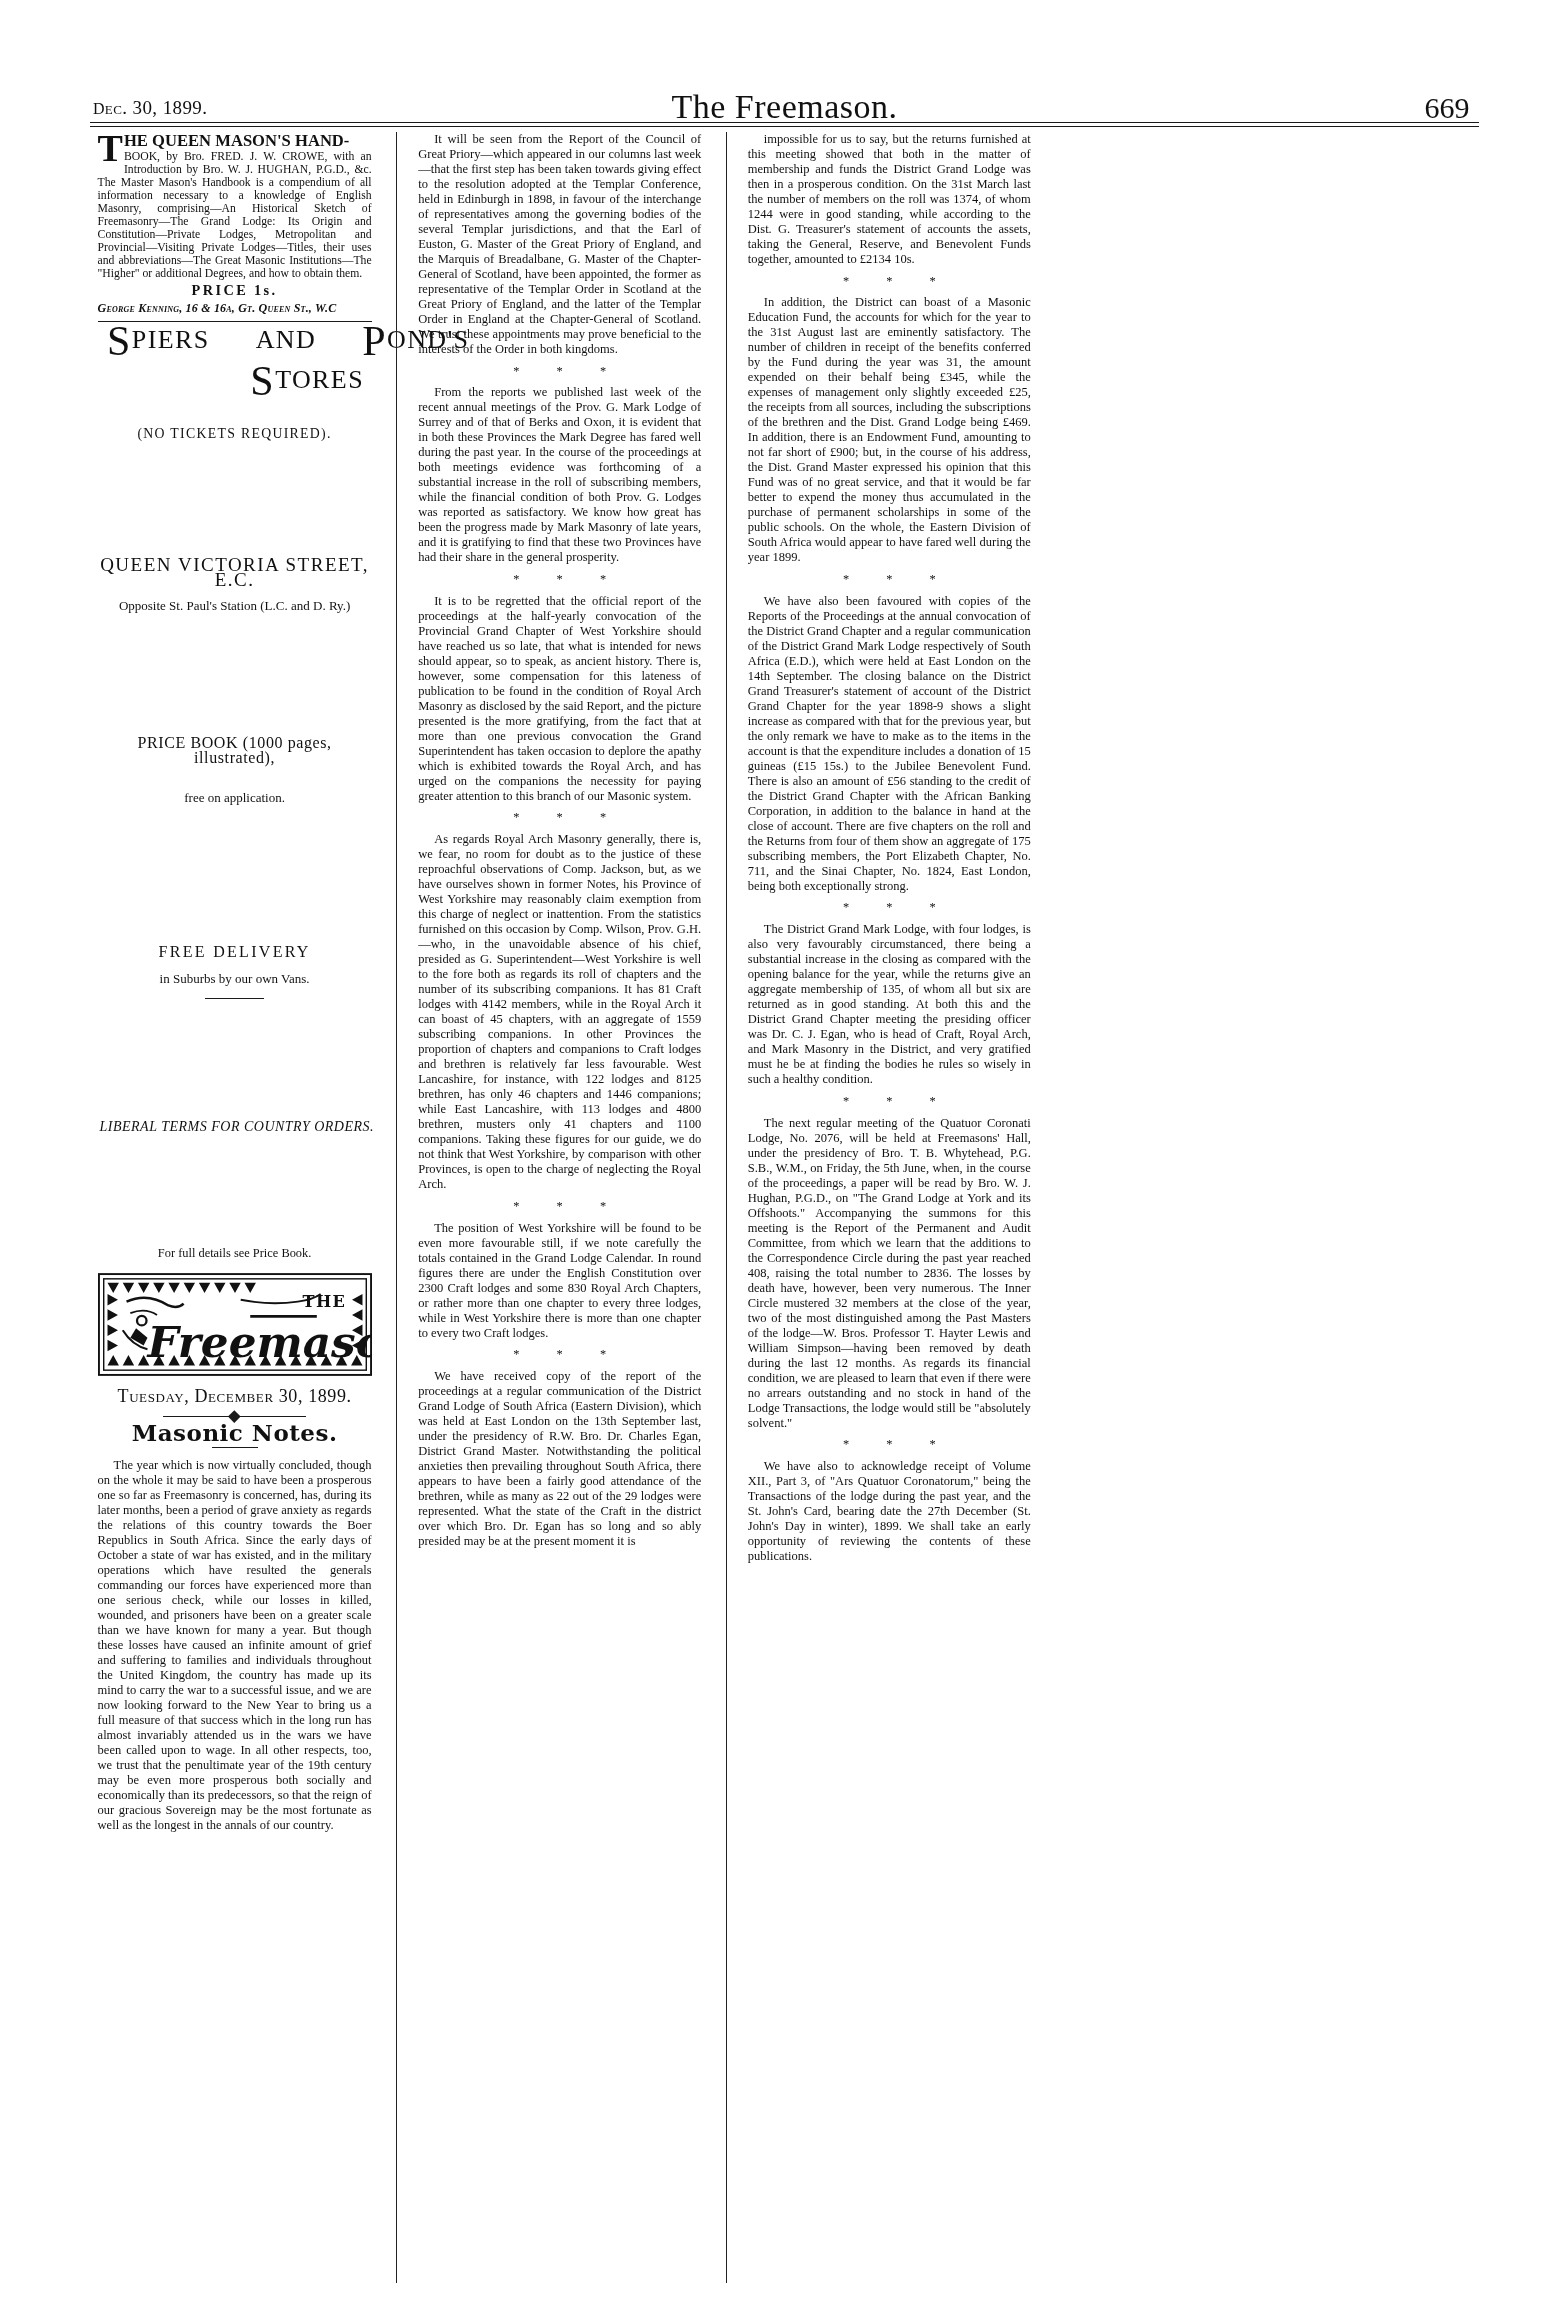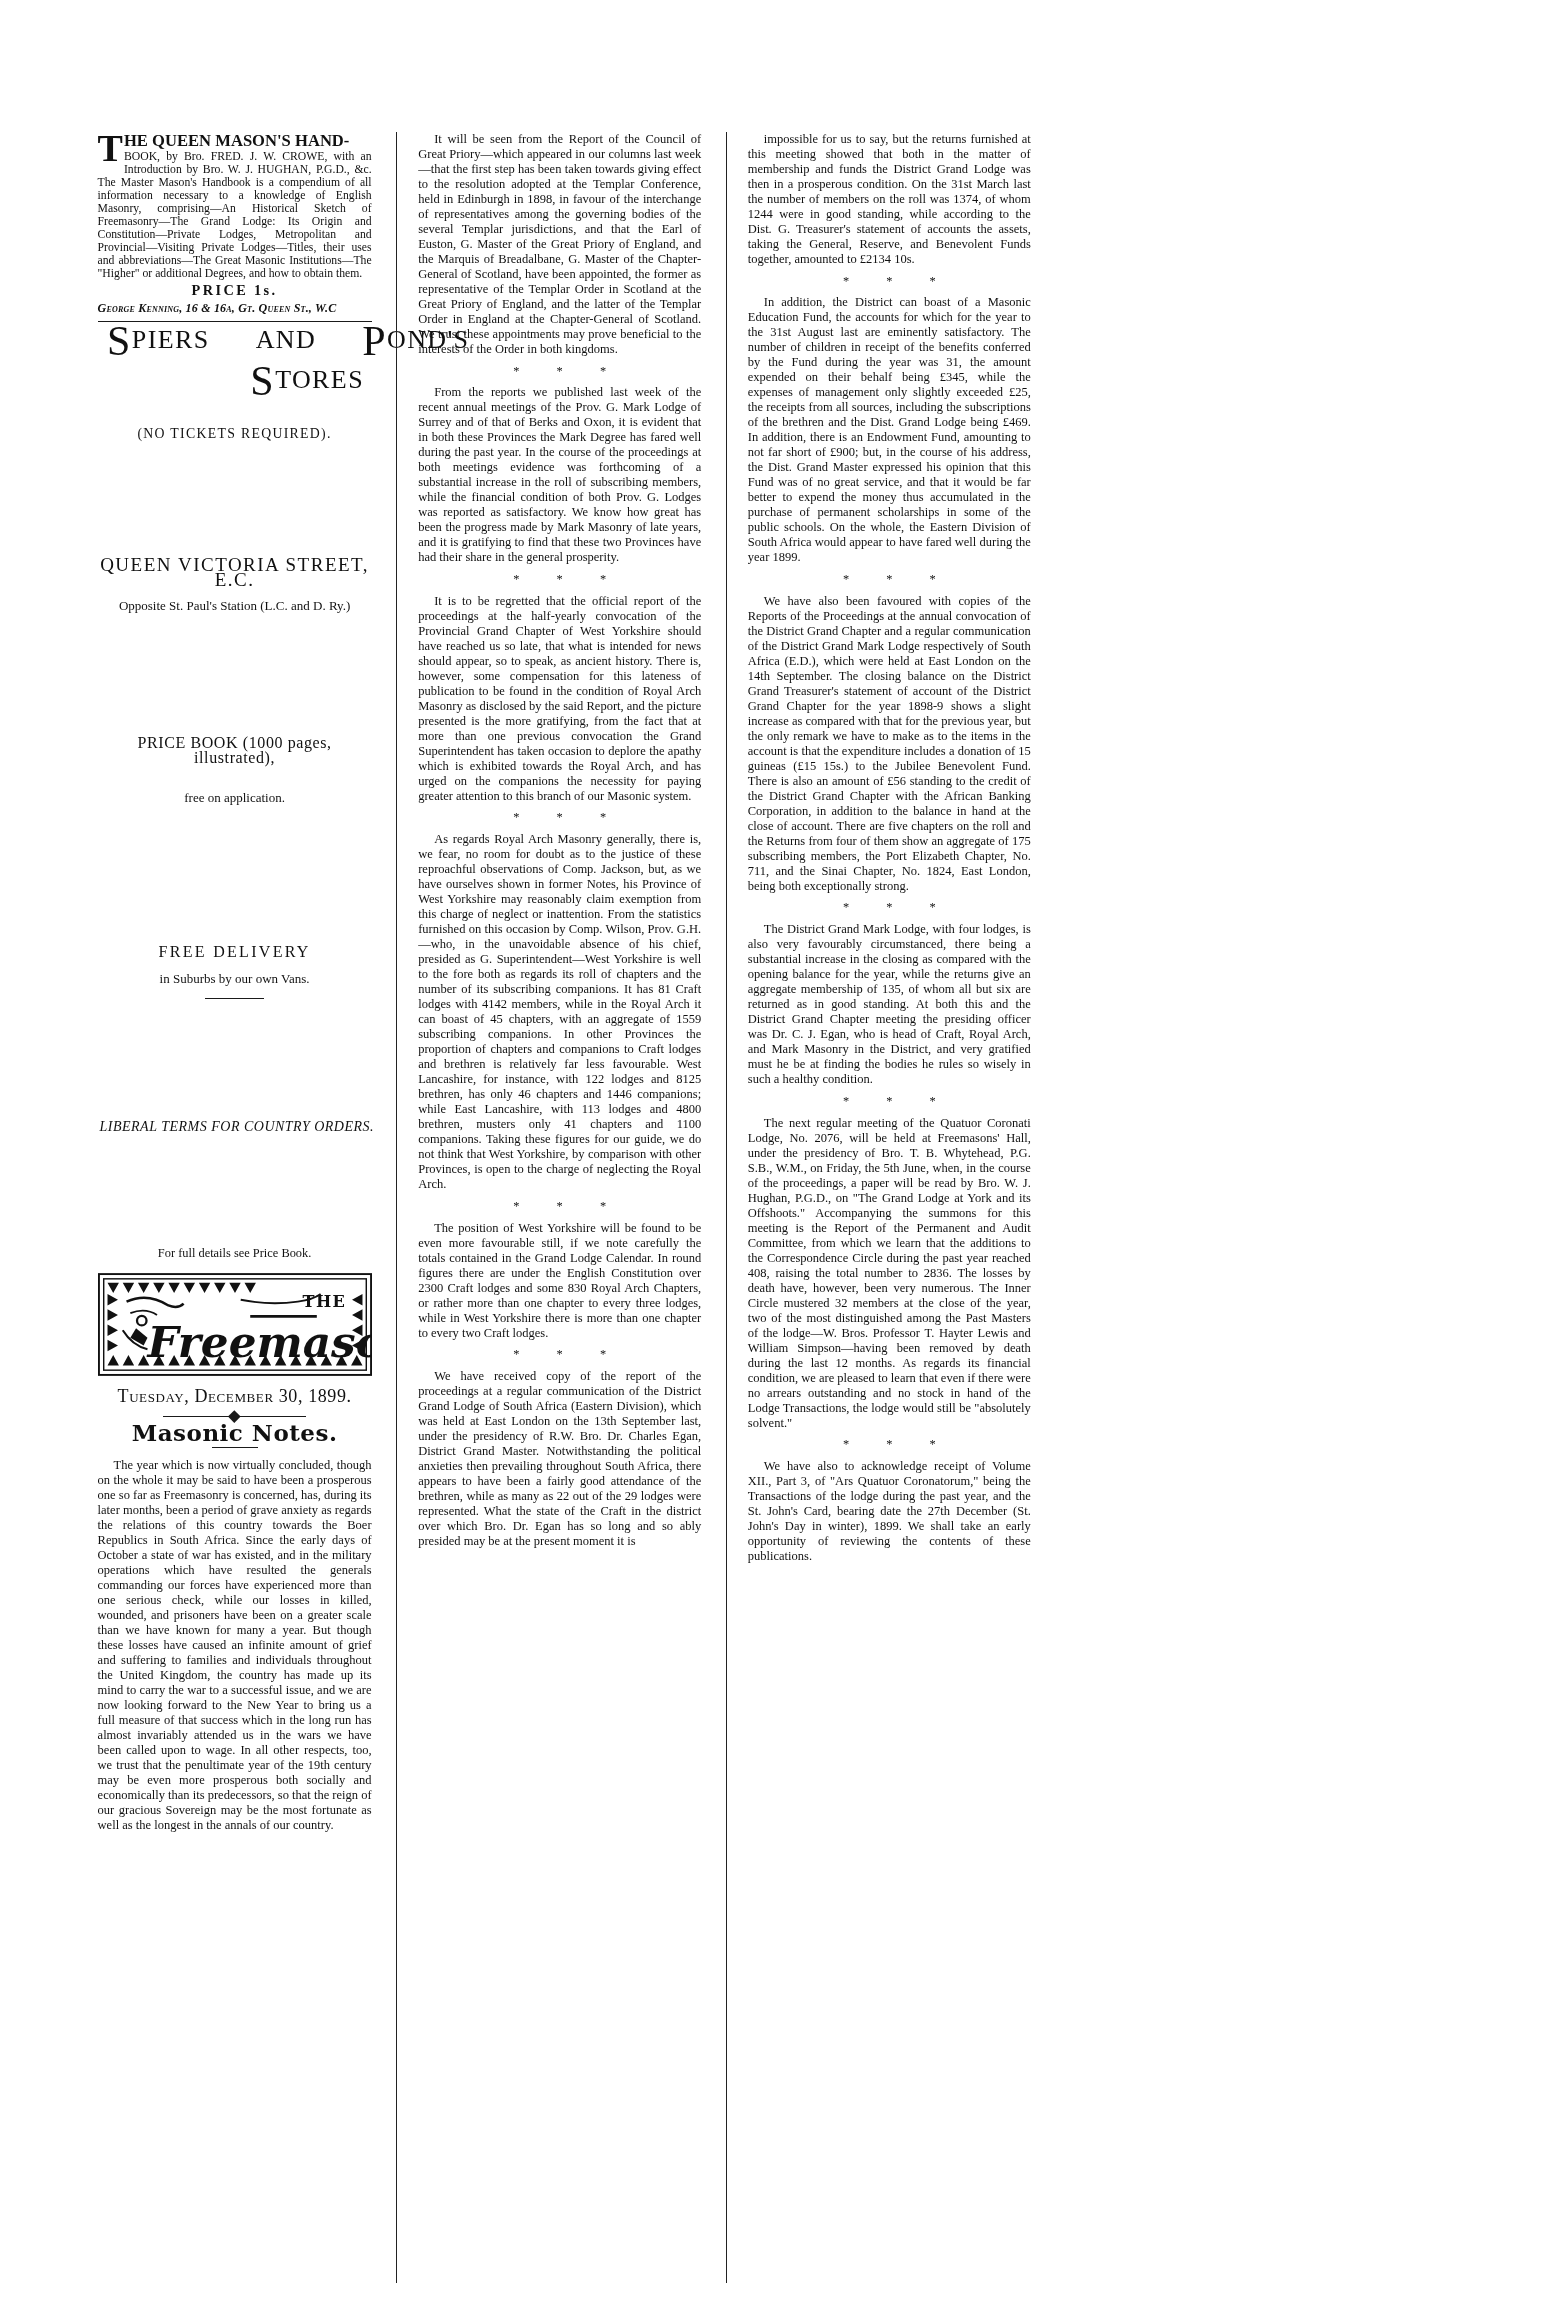--- a/index.html
+++ b/index.html
@@ -257,20 +257,26 @@
     margin: 6.7px 0 6.7px 0;
     text-indent: 0;
     padding-left: 17px;
   }
 </style>
 </head>
 <body>
 
 <div class="page">
 
+  <div class="masthead">
+    <div class="mast-date">Dec. 30, 1899.</div>
+    <div class="mast-title">The Freemason.</div>
+    <div class="mast-page">669</div>
+    <div class="mast-rule"></div>
+  </div>
 
   <div class="cols">
 
     <div class="col">
 
       <div class="ad-head">
         <span class="dropcap-T">T</span><span>HE QUEEN MASON'S HAND-</span>
       </div>
       <div class="ad-body">BOOK, by Bro. FRED. J. W. CROWE, with an Introduction by Bro. W. J. HUGHAN, P.G.D., &amp;c. The Master Mason's Handbook is a compendium of all information necessary to a knowledge of English Masonry, comprising—An Historical Sketch of Freemasonry—The Grand Lodge: Its Origin and Constitution—Private Lodges, Metropolitan and Provincial—Visiting Private Lodges—Titles, their uses and abbreviations—The Great Masonic Institutions—The "Higher" or additional Degrees, and how to obtain them.</div>
       <div class="ad-price">PRICE 1s.</div>

